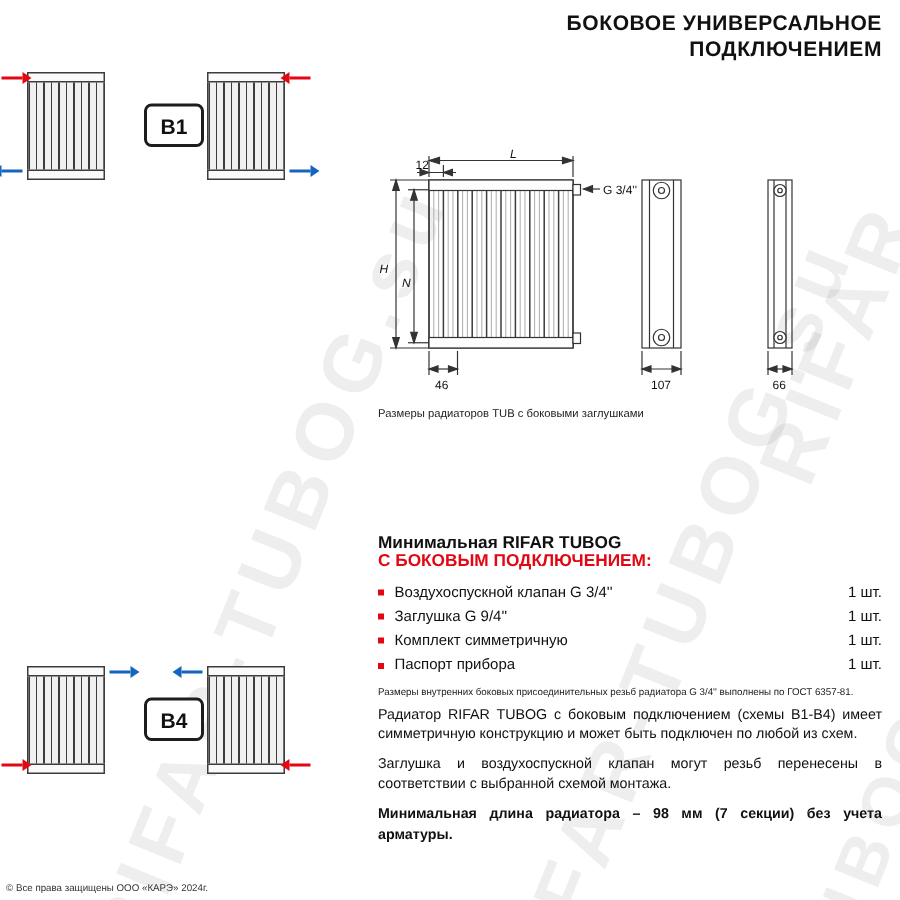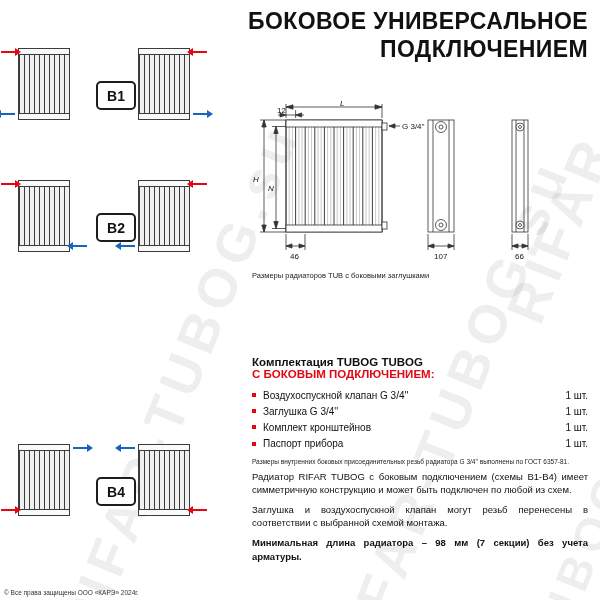--- a/index.html
+++ b/index.html
@@ -2,32 +2,32 @@
 <html><head>
 <meta charset="utf-8">
 <style>
   html,body{margin:0;padding:0;background:#888;}
   .page{position:relative;width:600px;height:600px;background:#fff;overflow:hidden;
         font-family:"Liberation Sans",sans-serif;color:#111;}
   
   .wm{position:absolute;font-weight:bold;color:rgba(90,90,90,0.10);white-space:nowrap;
       transform-origin:0 0;letter-spacing:7px;pointer-events:none;z-index:0;}
   
-  .title{position:absolute;top:7px;right:12px;text-align:right;font-size:23px;font-weight:800;
+  .title{position:absolute;top:7px;right:12px;text-align:right;font-size:14px;font-weight:800;
          line-height:1.22;letter-spacing:.4px;z-index:1;}
   
   .schemes{position:absolute;left:4px;top:0;width:242px;height:560px;z-index:1;}
   .scheme-row{position:absolute;left:0;width:242px;height:92px;}
   .mini-rad{position:absolute;width:52px;height:72px;box-sizing:border-box;border:1px solid #3c3c3c;
             background:repeating-linear-gradient(90deg,#3c3c3c 0 1px,#f0f0f0 1px 5px);}
   .mini-rad::before,.mini-rad::after{content:"";position:absolute;left:-1px;right:-1px;height:5px;
             background:#fafafa;border:1px solid #3c3c3c;}
   .mini-rad::before{top:-1px}
   .mini-rad::after{bottom:-1px}
-  .scheme-label{position:absolute;left:92px;top:36px;width:36px;height:25px;border:2px solid #1d1d1d;
+  .scheme-label{position:absolute;left:92px;top:24px;width:36px;height:25px;border:2px solid #1d1d1d;
             border-radius:5px;display:flex;align-items:center;justify-content:center;
             font-weight:bold;font-size:14px;background:#fff;}
   .arr{position:absolute;height:2.4px;width:14px;}
   .arr.supply{background:#e30613;color:#e30613;}
   .arr.return{background:#1565c0;color:#1565c0;}
   .arr::after{content:"";position:absolute;top:50%;margin-top:-4.2px;width:0;height:0;
       border-top:4.2px solid transparent;border-bottom:4.2px solid transparent;}
   .arr.right::after{left:100%;border-left:6.5px solid currentColor;}
   .arr.left::after{right:100%;border-right:6.5px solid currentColor;}
   
@@ -71,29 +71,20 @@
 
   <div id="schemes" class="schemes">
       <div class="scheme-row" style="top: 45px;">
         <div class="mini-rad" style="left: 14px; top: 3px;"></div>
         <span class="arr supply right" style="left: -3px; top: 6px; background: rgb(227, 6, 19); color: rgb(227, 6, 19);"></span>
         <span class="arr return left" style="left: -3px; top: 68px; background: rgb(21, 101, 192); color: rgb(21, 101, 192);"></span>
         <div class="mini-rad" style="left: 134px; top: 3px;"></div>
         <span class="arr supply left" style="left: 189px; top: 6px; background: rgb(227, 6, 19); color: rgb(227, 6, 19);"></span>
         <span class="arr return right" style="left: 189px; top: 68px; background: rgb(21, 101, 192); color: rgb(21, 101, 192);"></span>
         <div class="scheme-label">В1</div>
-      </div>
-      <div class="scheme-row" style="top: 177px;">
-        <div class="mini-rad" style="left: 14px; top: 3px;"></div>
-        <span class="arr supply right" style="left: -3px; top: 6px; background: rgb(227, 6, 19); color: rgb(227, 6, 19);"></span>
-        <span class="arr return left" style="left: 69px; top: 68px; background: rgb(21, 101, 192); color: rgb(21, 101, 192);"></span>
-        <div class="mini-rad" style="left: 134px; top: 3px;"></div>
-        <span class="arr supply left" style="left: 189px; top: 6px; background: rgb(227, 6, 19); color: rgb(227, 6, 19);"></span>
-        <span class="arr return left" style="left: 117px; top: 68px; background: rgb(21, 101, 192); color: rgb(21, 101, 192);"></span>
-        <div class="scheme-label">В2</div>
       </div>
       <div class="scheme-row" style="top: 441px;">
         <div class="mini-rad" style="left: 14px; top: 3px;"></div>
         <span class="arr supply right" style="left: -3px; top: 68px; background: rgb(227, 6, 19); color: rgb(227, 6, 19);"></span>
         <span class="arr return right" style="left: 69px; top: 6px; background: rgb(21, 101, 192); color: rgb(21, 101, 192);"></span>
         <div class="mini-rad" style="left: 134px; top: 3px;"></div>
         <span class="arr supply left" style="left: 189px; top: 68px; background: rgb(227, 6, 19); color: rgb(227, 6, 19);"></span>
         <span class="arr return left" style="left: 117px; top: 6px; background: rgb(21, 101, 192); color: rgb(21, 101, 192);"></span>
         <div class="scheme-label">В4</div>
       </div>
@@ -206,36 +197,36 @@
     <text x="3" y="86" font-size="9" font-style="italic">H</text>
     <text x="18" y="95" font-size="9" font-style="italic">N</text>
     <text x="40" y="163">46</text>
     <text x="184" y="163">107</text>
     <text x="265" y="163">66</text>
   </svg>
 
   <div class="caption">Размеры радиаторов TUB с боковыми заглушками</div>
 
   <section class="equipment">
-    <div class="equip-title">Комплектация TUBOG TUBOG</div>
+    <div class="equip-title">Минимальная RIFAR TUBOG</div>
     <div class="equip-sub">С БОКОВЫМ ПОДКЛЮЧЕНИЕМ:</div>
     <ul id="equip-list" class="equip-list">
         <li>
           <span class="bullet" style="background: rgb(227, 6, 19);"></span>
           <span class="iname">Воздухоспускной клапан G 3/4''</span>
           <span class="iqty">1 шт.</span>
         </li>
         <li>
           <span class="bullet" style="background: rgb(227, 6, 19);"></span>
-          <span class="iname">Заглушка G 3/4''</span>
-          <span class="iqty">1 шт.</span>
-        </li>
-        <li>
-          <span class="bullet" style="background: rgb(227, 6, 19);"></span>
-          <span class="iname">Комплект кронштейнов</span>
+          <span class="iname">Заглушка G 9/4''</span>
+          <span class="iqty">1 шт.</span>
+        </li>
+        <li>
+          <span class="bullet" style="background: rgb(227, 6, 19);"></span>
+          <span class="iname">Комплект симметричную</span>
           <span class="iqty">1 шт.</span>
         </li>
         <li>
           <span class="bullet" style="background: rgb(227, 6, 19);"></span>
           <span class="iname">Паспорт прибора</span>
           <span class="iqty">1 шт.</span>
         </li>
       </ul>
     <div class="note">Размеры внутренних боковых присоединительных резьб радиатора G 3/4'' выполнены по ГОСТ 6357-81.</div>
   </section>

